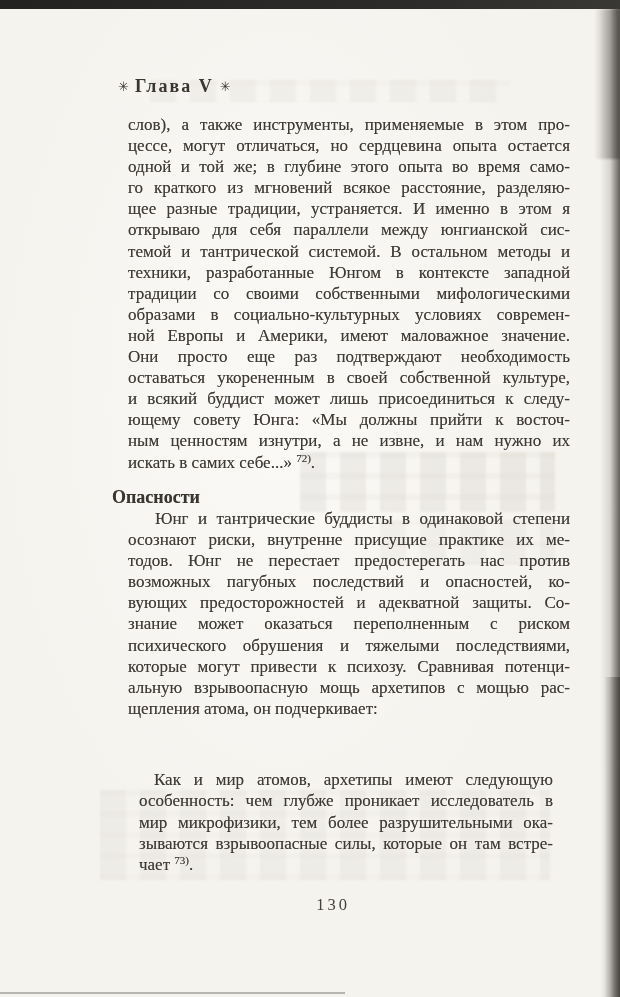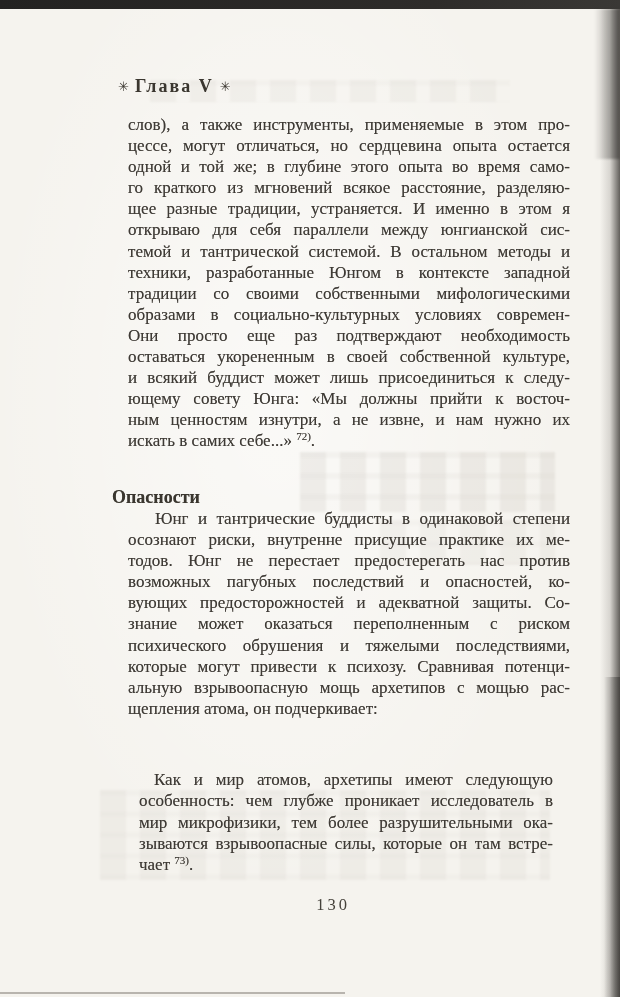--- a/index.html
+++ b/index.html
@@ -82,20 +82,21 @@
     <span class="jline">слов), а также инструменты, применяемые в этом про-</span>
     <span class="jline">цессе, могут отличаться, но сердцевина опыта остается</span>
     <span class="jline">одной и той же; в глубине этого опыта во время само-</span>
     <span class="jline">го краткого из мгновений всякое расстояние, разделяю-</span>
     <span class="jline">щее разные традиции, устраняется. И именно в этом я</span>
     <span class="jline">открываю для себя параллели между юнгианской сис-</span>
     <span class="jline">темой и тантрической системой. В остальном методы и</span>
     <span class="jline">техники, разработанные Юнгом в контексте западной</span>
     <span class="jline">традиции со своими собственными мифологическими</span>
     <span class="jline">образами в социально-культурных условиях современ-</span>
+    <span class="jline">ной Европы и Америки, имеют маловажное значение.</span>
     <span class="jline">Они просто еще раз подтверждают необходимость</span>
     <span class="jline">оставаться укорененным в своей собственной культуре,</span>
     <span class="jline">и всякий буддист может лишь присоединиться к следу-</span>
     <span class="jline">ющему совету Юнга: «Мы должны прийти к восточ-</span>
     <span class="jline">ным ценностям изнутри, а не извне, и нам нужно их</span>
     <span class="lline"><span>искать в самих себе...» </span><sup>72)</sup><span>.</span></span>
   </div>
 
   <div class="section-heading">Опасности</div>
 

